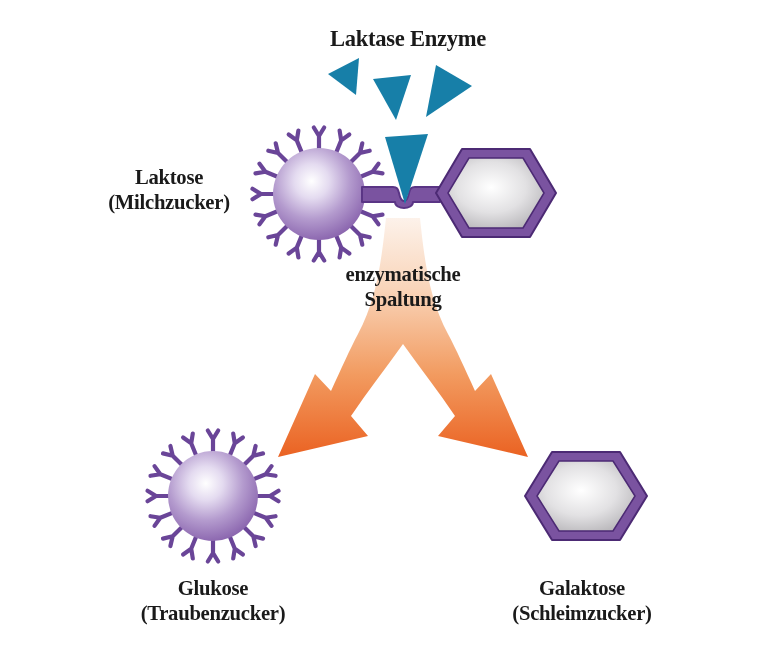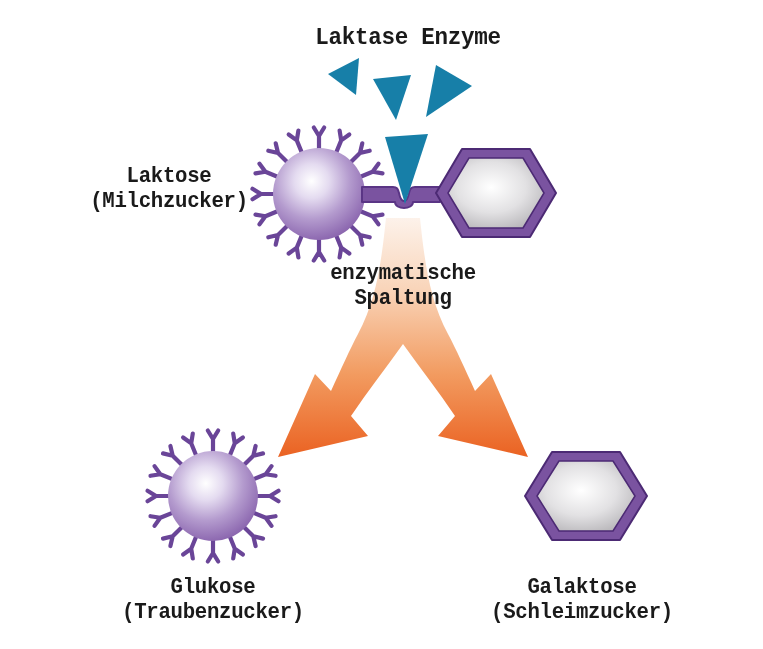--- a/index.html
+++ b/index.html
@@ -2,21 +2,21 @@
 <html style="--teal: #177fa8; --barFill: #7a53a0; --barStroke: #5a3585; --hexOutline: #4c2a74; --spike: #6a4598; --orangeTip: #ea6020; --orangePale: #fdf3ec; --text: #1a1a1a; --bg: #ffffff;"><head>
 <meta charset="utf-8">
 <style>
   :root{
     --teal:#177fa8; --barFill:#7a53a0; --barStroke:#5a3585;
     --hexOutline:#4c2a74; --spike:#6a4598; --text:#1a1a1a; --bg:#ffffff;
   }
   html,body{margin:0;padding:0;background:#e9e9e9;}
   #stage{
     position:relative;width:763px;height:649px;background:var(--bg);
-    font-family:Liberation Mono, monospace;overflow:hidden;
+    font-family:Liberation Serif, serif;overflow:hidden;
   }
   #shapes{position:absolute;left:0;top:0;width:763px;height:649px;}
   .spike{stroke:var(--spike);stroke-width:4.2;fill:none;stroke-linecap:round;stroke-linejoin:round;}
   .triangle{fill:var(--teal);}
   .bar{fill:var(--barFill);stroke:var(--barStroke);stroke-width:2;stroke-linejoin:round;}
   .hexOuter{fill:var(--barFill);stroke:var(--hexOutline);stroke-width:2;stroke-linejoin:round;}
   .hexInner{fill:url(#hexGrad);stroke:var(--hexOutline);stroke-width:1.5;stroke-linejoin:round;}
   .sphere{fill:url(#sphereGrad);}
   .arrow{fill:url(#arrowGrad);}
   .lbl{

